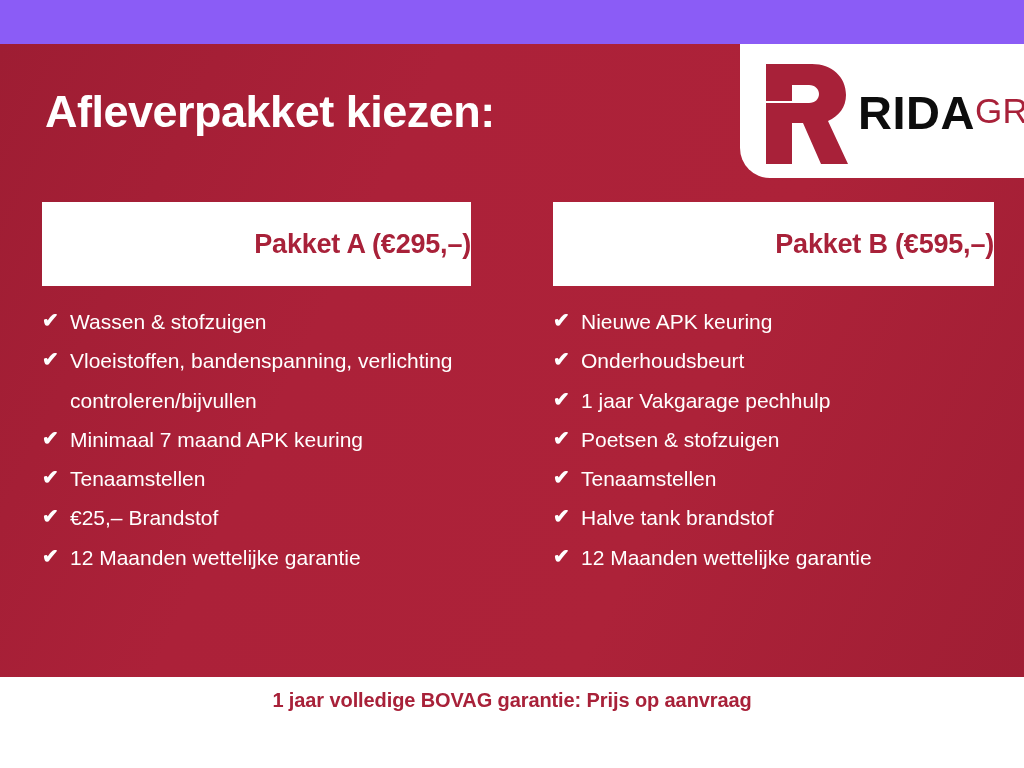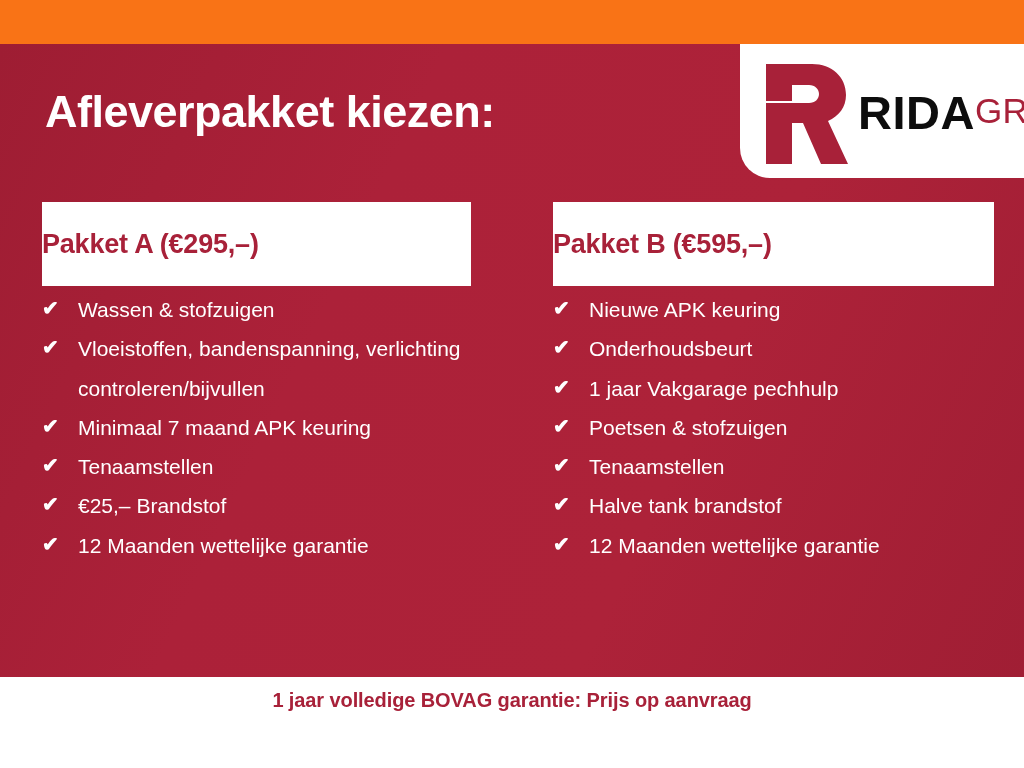--- a/index.html
+++ b/index.html
@@ -8,21 +8,21 @@
     background: #ffffff;
   }
   body {
     font-family: "Liberation Sans", sans-serif;
     -webkit-font-smoothing: antialiased;
   }
   .canvas {
     position: relative;
     width: 1024px;
     height: 768px;
-    background: #f97316;
+    background: #8b5cf6;
     overflow: hidden;
   }
 
   
   .band {
     position: absolute;
     left: 0;
     top: 44px;
     width: 1024px;
     height: 633px;
@@ -99,22 +99,22 @@
     box-sizing: border-box;
   }
   .col-a { width: 512px; padding-left: 42px; padding-right: 41px; }
   .col-b { width: 512px; padding-left: 41px; padding-right: 30px; }
 
   .pkg-header {
     background: #ffffff;
     height: 84px;
     display: flex;
     align-items: center;
-    justify-content: flex-start;
-    margin-bottom: 4px;
+    justify-content: flex-end;
+    margin-bottom: 16px;
   }
   .pkg-header-text {
     font-size: 27px;
     font-weight: 700;
     color: #a82139;
     letter-spacing: -0.2px;
     white-space: nowrap;
   }
 
   .features {
@@ -133,21 +133,20 @@
   .check {
     flex: none;
     width: 28px;
     font-size: 20px;
     font-weight: 700;
     color: #ffffff;
     line-height: 1.87;
   }
   .feature-text {
     flex: 1;
-    margin-left: 8px;
   }
 
   
   .footer {
     position: absolute;
     left: 0;
     top: 677px;
     width: 1024px;
     height: 91px;
     background: #ffffff;

